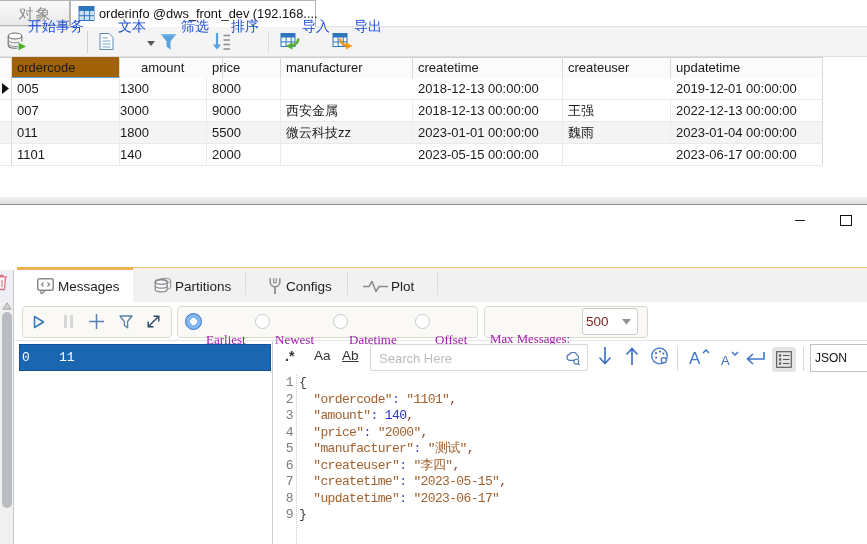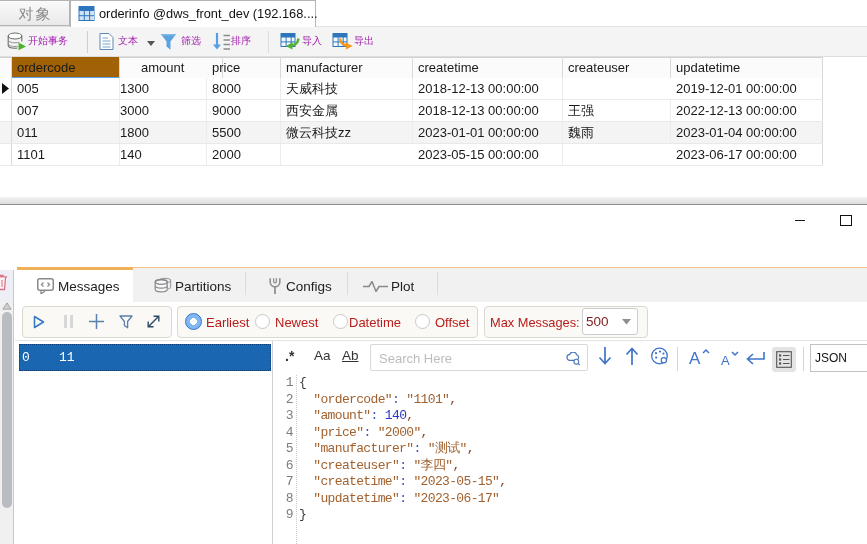--- a/index.html
+++ b/index.html
@@ -8,21 +8,21 @@
   .abs{position:absolute;}
   
   .toptabs{left:0;top:0;width:867px;height:27px;background:#fff;}
   .tab-obj{left:0;top:0;width:70px;height:26px;background:linear-gradient(#fafafa,#e9e9e9);
            border:1px solid #b4b4b4;border-left:none;box-sizing:border-box;
            color:#8a8a8a;font-size:15px;letter-spacing:2px;line-height:25px;text-align:center;text-indent:2px;}
   .tab-act{left:70px;top:0;width:246px;height:27px;background:#fff;
            border:1px solid #b4b4b4;border-bottom:none;box-sizing:border-box;}
   .tab-act .txt{position:absolute;left:28px;top:5px;font-size:12.8px;color:#111;white-space:nowrap;}
   .toolbar1{left:0;top:27px;width:867px;height:30px;background:#f4f4f4;border-bottom:1px solid #ddd;box-sizing:border-box;}
-  .tbtxt{font-size:10px;color:#a21caf;position:absolute;top:34px;white-space:nowrap;}
+  .tbtxt{font-size:14px;color:#1d4ed8;position:absolute;top:18px;white-space:nowrap;}
   .sep1{position:absolute;top:31px;width:1px;height:22px;background:#dcdcdc;}
   
   .gridhead{left:0;top:57px;width:823px;height:21px;background:#fbfbfb;border-top:1px solid #d0d0d0;border-bottom:1px solid #c0c0c0;box-sizing:content-box;}
   .hcell{position:absolute;top:0;height:21px;font-size:13px;color:#1a1a1a;line-height:21px;
          border-right:1px solid #d9d9d9;box-sizing:border-box;padding-left:5px;}
   .row{position:absolute;left:0;width:823px;height:22px;border-bottom:1px solid #e9e9e9;box-sizing:border-box;background:#fff;}
   .cell{position:absolute;top:0;height:21px;line-height:21px;font-size:13px;color:#1a1a1a;
         border-right:1px solid #ececec;box-sizing:border-box;padding-left:5px;}
   .cellr{text-align:left;padding-right:4px;padding-left:0;}
   .marker{position:absolute;left:0;top:0;width:12px;height:21px;border-right:1px solid #d9d9d9;box-sizing:border-box;}
@@ -32,21 +32,21 @@
   .maxbtn{left:840px;top:215px;width:10px;height:9px;border:1.5px solid #111;}
   .tabbar2{left:17px;top:267px;width:850px;height:35px;background:#f1f1f1;border-top:1.5px solid #f2c684;box-sizing:border-box;}
   .tabmsg{left:17px;top:267px;width:116px;height:35px;background:#fff;border-top:3px solid #efb158;box-sizing:border-box;}
   .tab2txt{position:absolute;top:279px;font-size:13.5px;color:#222;}
   .tsep{position:absolute;top:272px;width:1px;height:23px;background:#dcdcdc;}
   .leftstrip{left:0;top:270px;width:14px;height:274px;background:#edeff4;border-right:1px solid #c8c8c8;box-sizing:border-box;}
   .sthumb{left:2px;top:312px;width:10px;height:196px;background:#b9bcc1;border-radius:5px;}
   
   .tb2{left:15px;top:302px;width:852px;height:39px;background:#fff;border-bottom:1px solid #e4e4e4;box-sizing:border-box;}
   .gbox{position:absolute;top:306px;height:32px;background:#faf9f5;border:1px solid #dbd8cd;border-radius:4px;box-sizing:border-box;}
-  .radlbl{position:absolute;top:315px;font-size:13px;color:#b91c1c;}
+  .radlbl{position:absolute;top:332px;font-size:13px;color:#a21caf;font-family:Liberation Serif, serif;}
   .rad{position:absolute;top:314px;width:15px;height:15px;border-radius:50%;background:#fff;border:1px solid #c9c9c9;box-sizing:border-box;}
   .radsel{border:1.5px solid #3273cc;background:radial-gradient(circle,#ffffff 0 3.6px,#82b7f3 3.6px 8px);width:17px;height:17px;top:313px;margin-left:-1px;}
   .mmdd{position:absolute;left:582px;top:308px;width:56px;height:27px;background:#fff;border:1px solid #ccc;border-radius:3px;box-sizing:border-box;}
   
   .selrow{left:19px;top:344px;width:252px;height:27px;background:#1b66b1;outline:1px dotted #0b3e78;outline-offset:-1px;}
   .selrow span{position:absolute;top:6px;color:#fff;font-size:13px;font-family:"Liberation Mono",monospace;}
   .vdiv{left:272px;top:341px;width:1px;height:203px;background:#d0d0d0;}
   
   .s-ic{position:absolute;font-size:14px;color:#333;top:348px;}
   .sinput{left:370px;top:344px;width:218px;height:27px;border:1px solid #d8d8d8;border-radius:2px;box-sizing:border-box;background:#fff;}
@@ -147,21 +147,20 @@
 
 <div class="row" style="top:78px">
   <div class="marker">
       <svg width="8" height="11" viewBox="0 0 8 11" style="position:absolute;left:2px;top:5px">
         <path d="M0 0 L7 5.5 L0 11 Z" fill="#111"></path>
       </svg>
     </div>
   <div class="cell" style="left:12px;width:108px">005</div>
   <div class="cell cellr" style="left:120px;width:87px">1300</div>
   <div class="cell" style="left:207px;width:74px">8000</div>
-  <div class="cell" style="left:281px;width:132px">天威科技</div>
   <div class="cell" style="left:413px;width:150px">2018-12-13 00:00:00</div>
   <div class="cell" style="left:671px;width:152px;border-right:1px solid #d9d9d9">2019-12-01 00:00:00</div>
 </div>
 <div class="row" style="top:100px">
   <div class="marker"></div>
   <div class="cell" style="left:12px;width:108px">007</div>
   <div class="cell cellr" style="left:120px;width:87px">3000</div>
   <div class="cell" style="left:207px;width:74px">9000</div>
   <div class="cell" style="left:281px;width:132px">西安金属</div>
   <div class="cell" style="left:413px;width:150px">2018-12-13 00:00:00</div>

